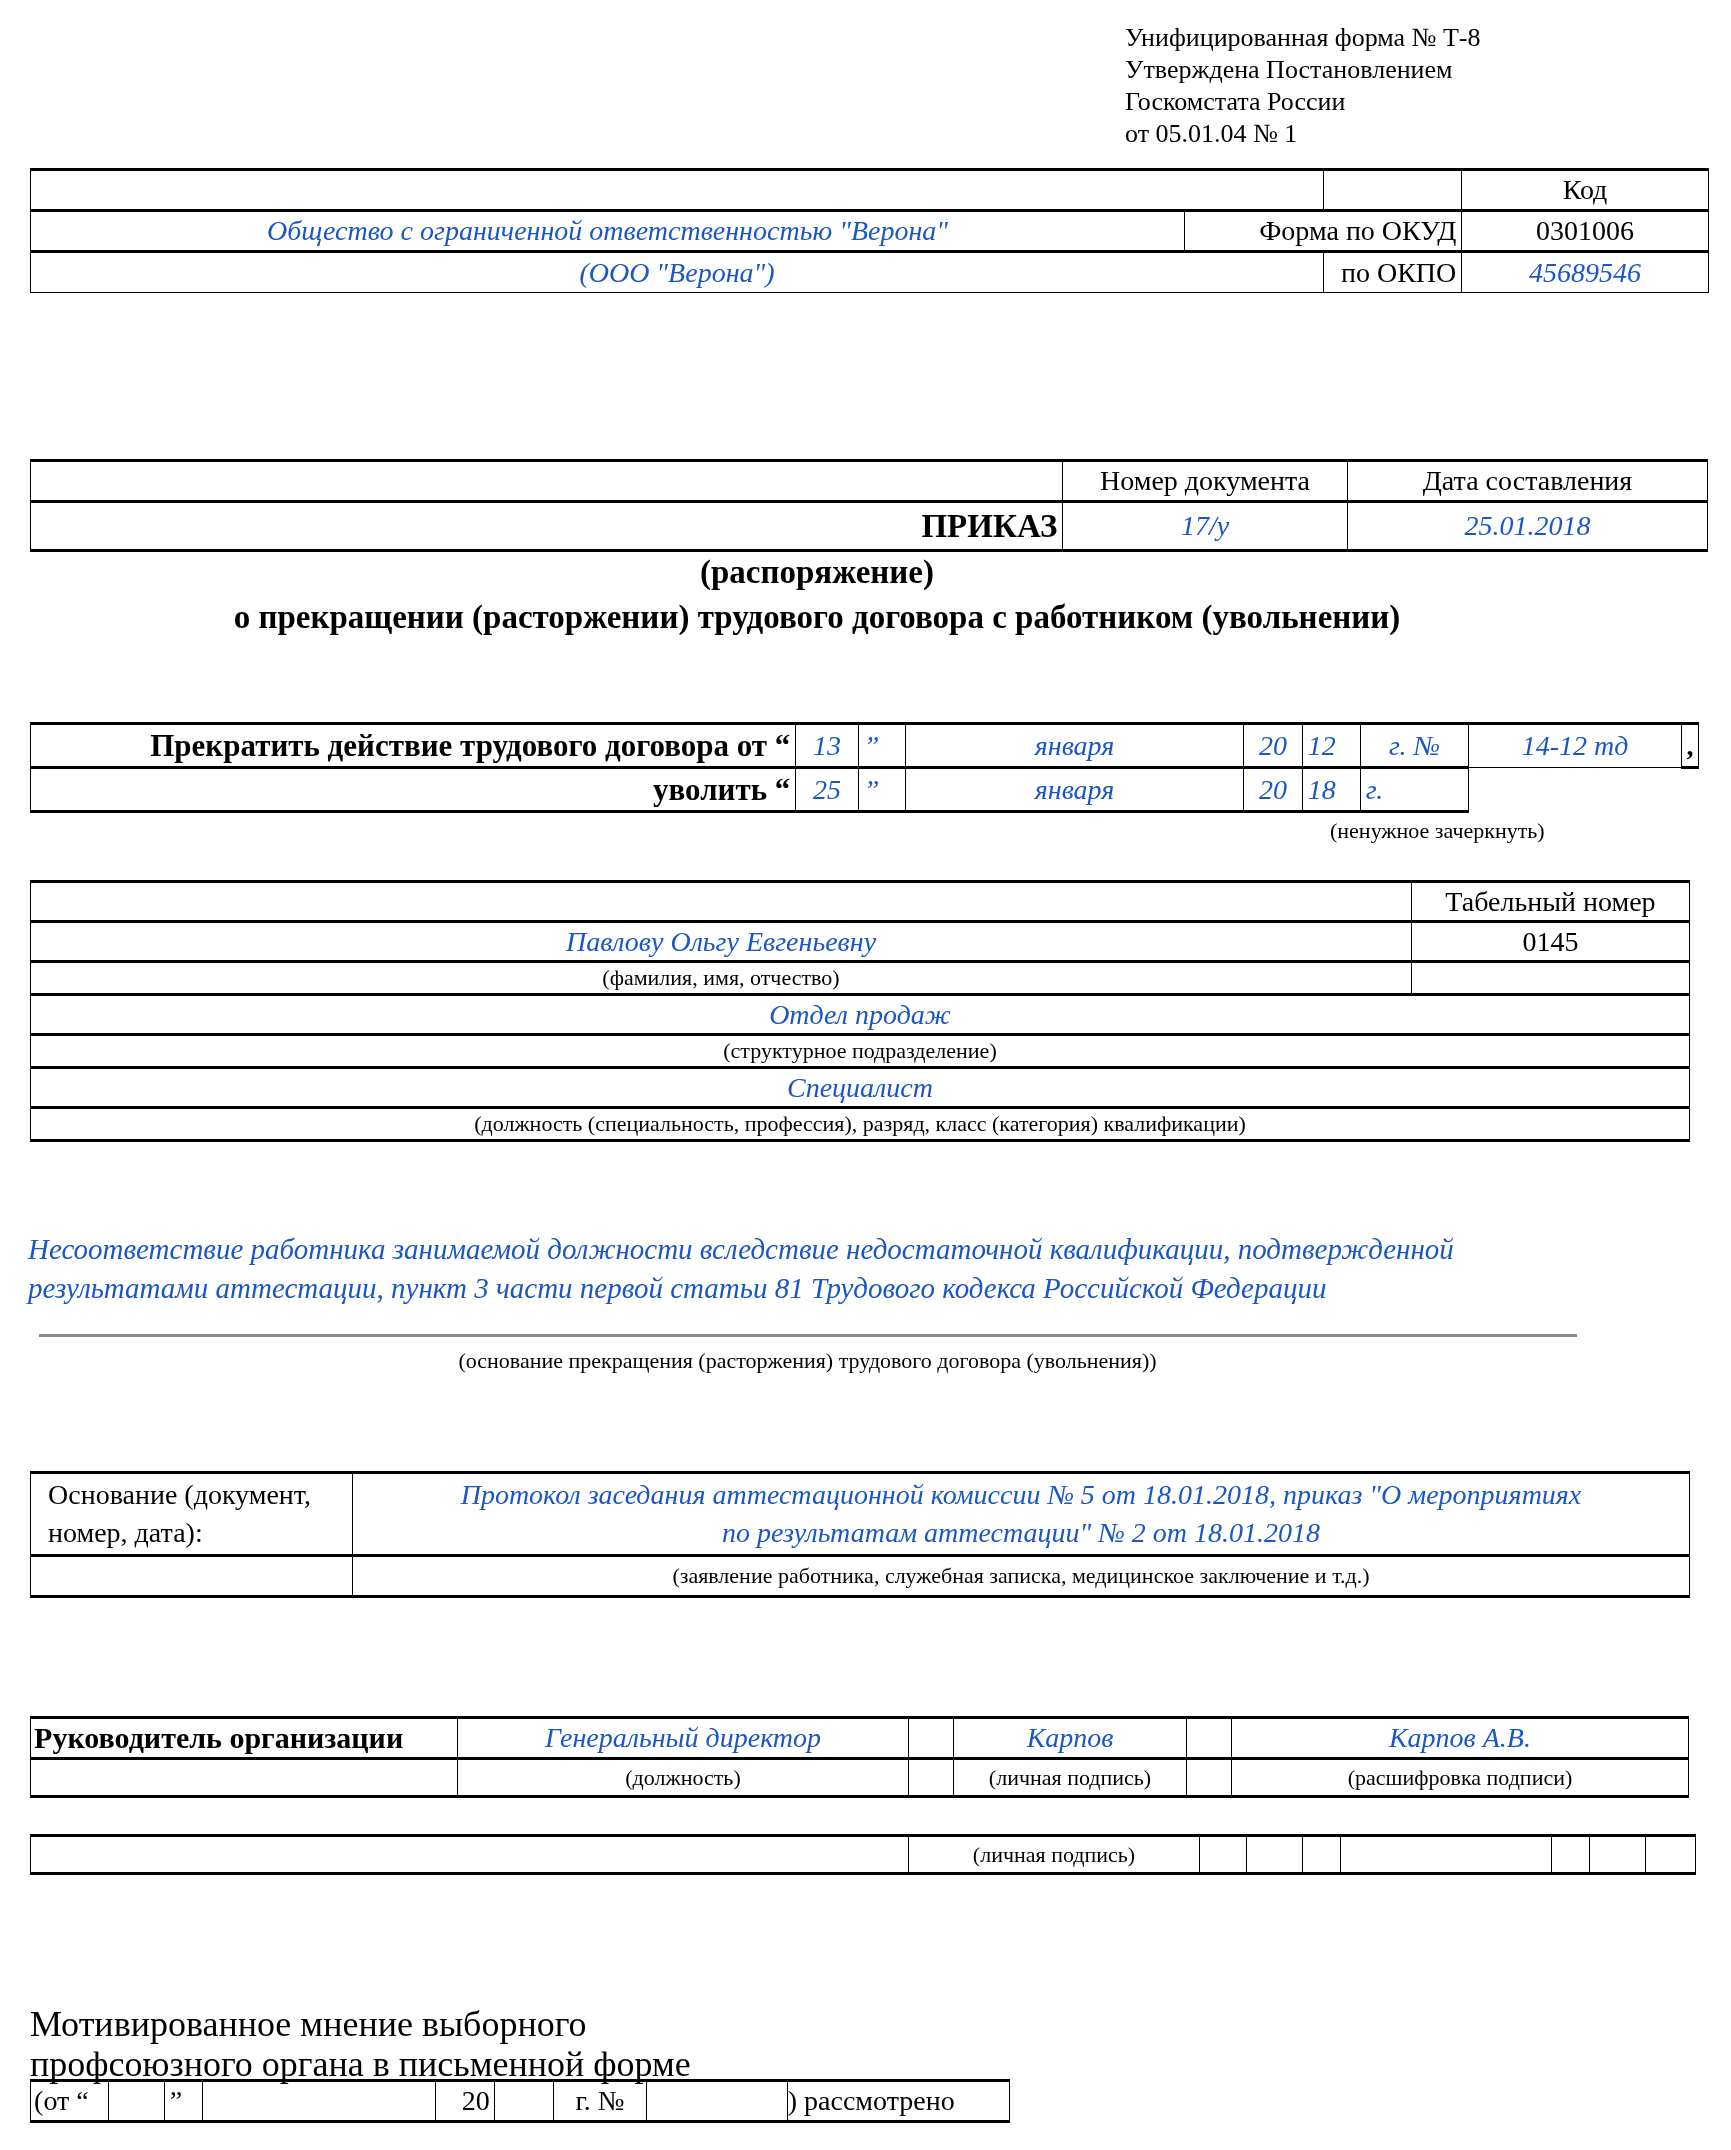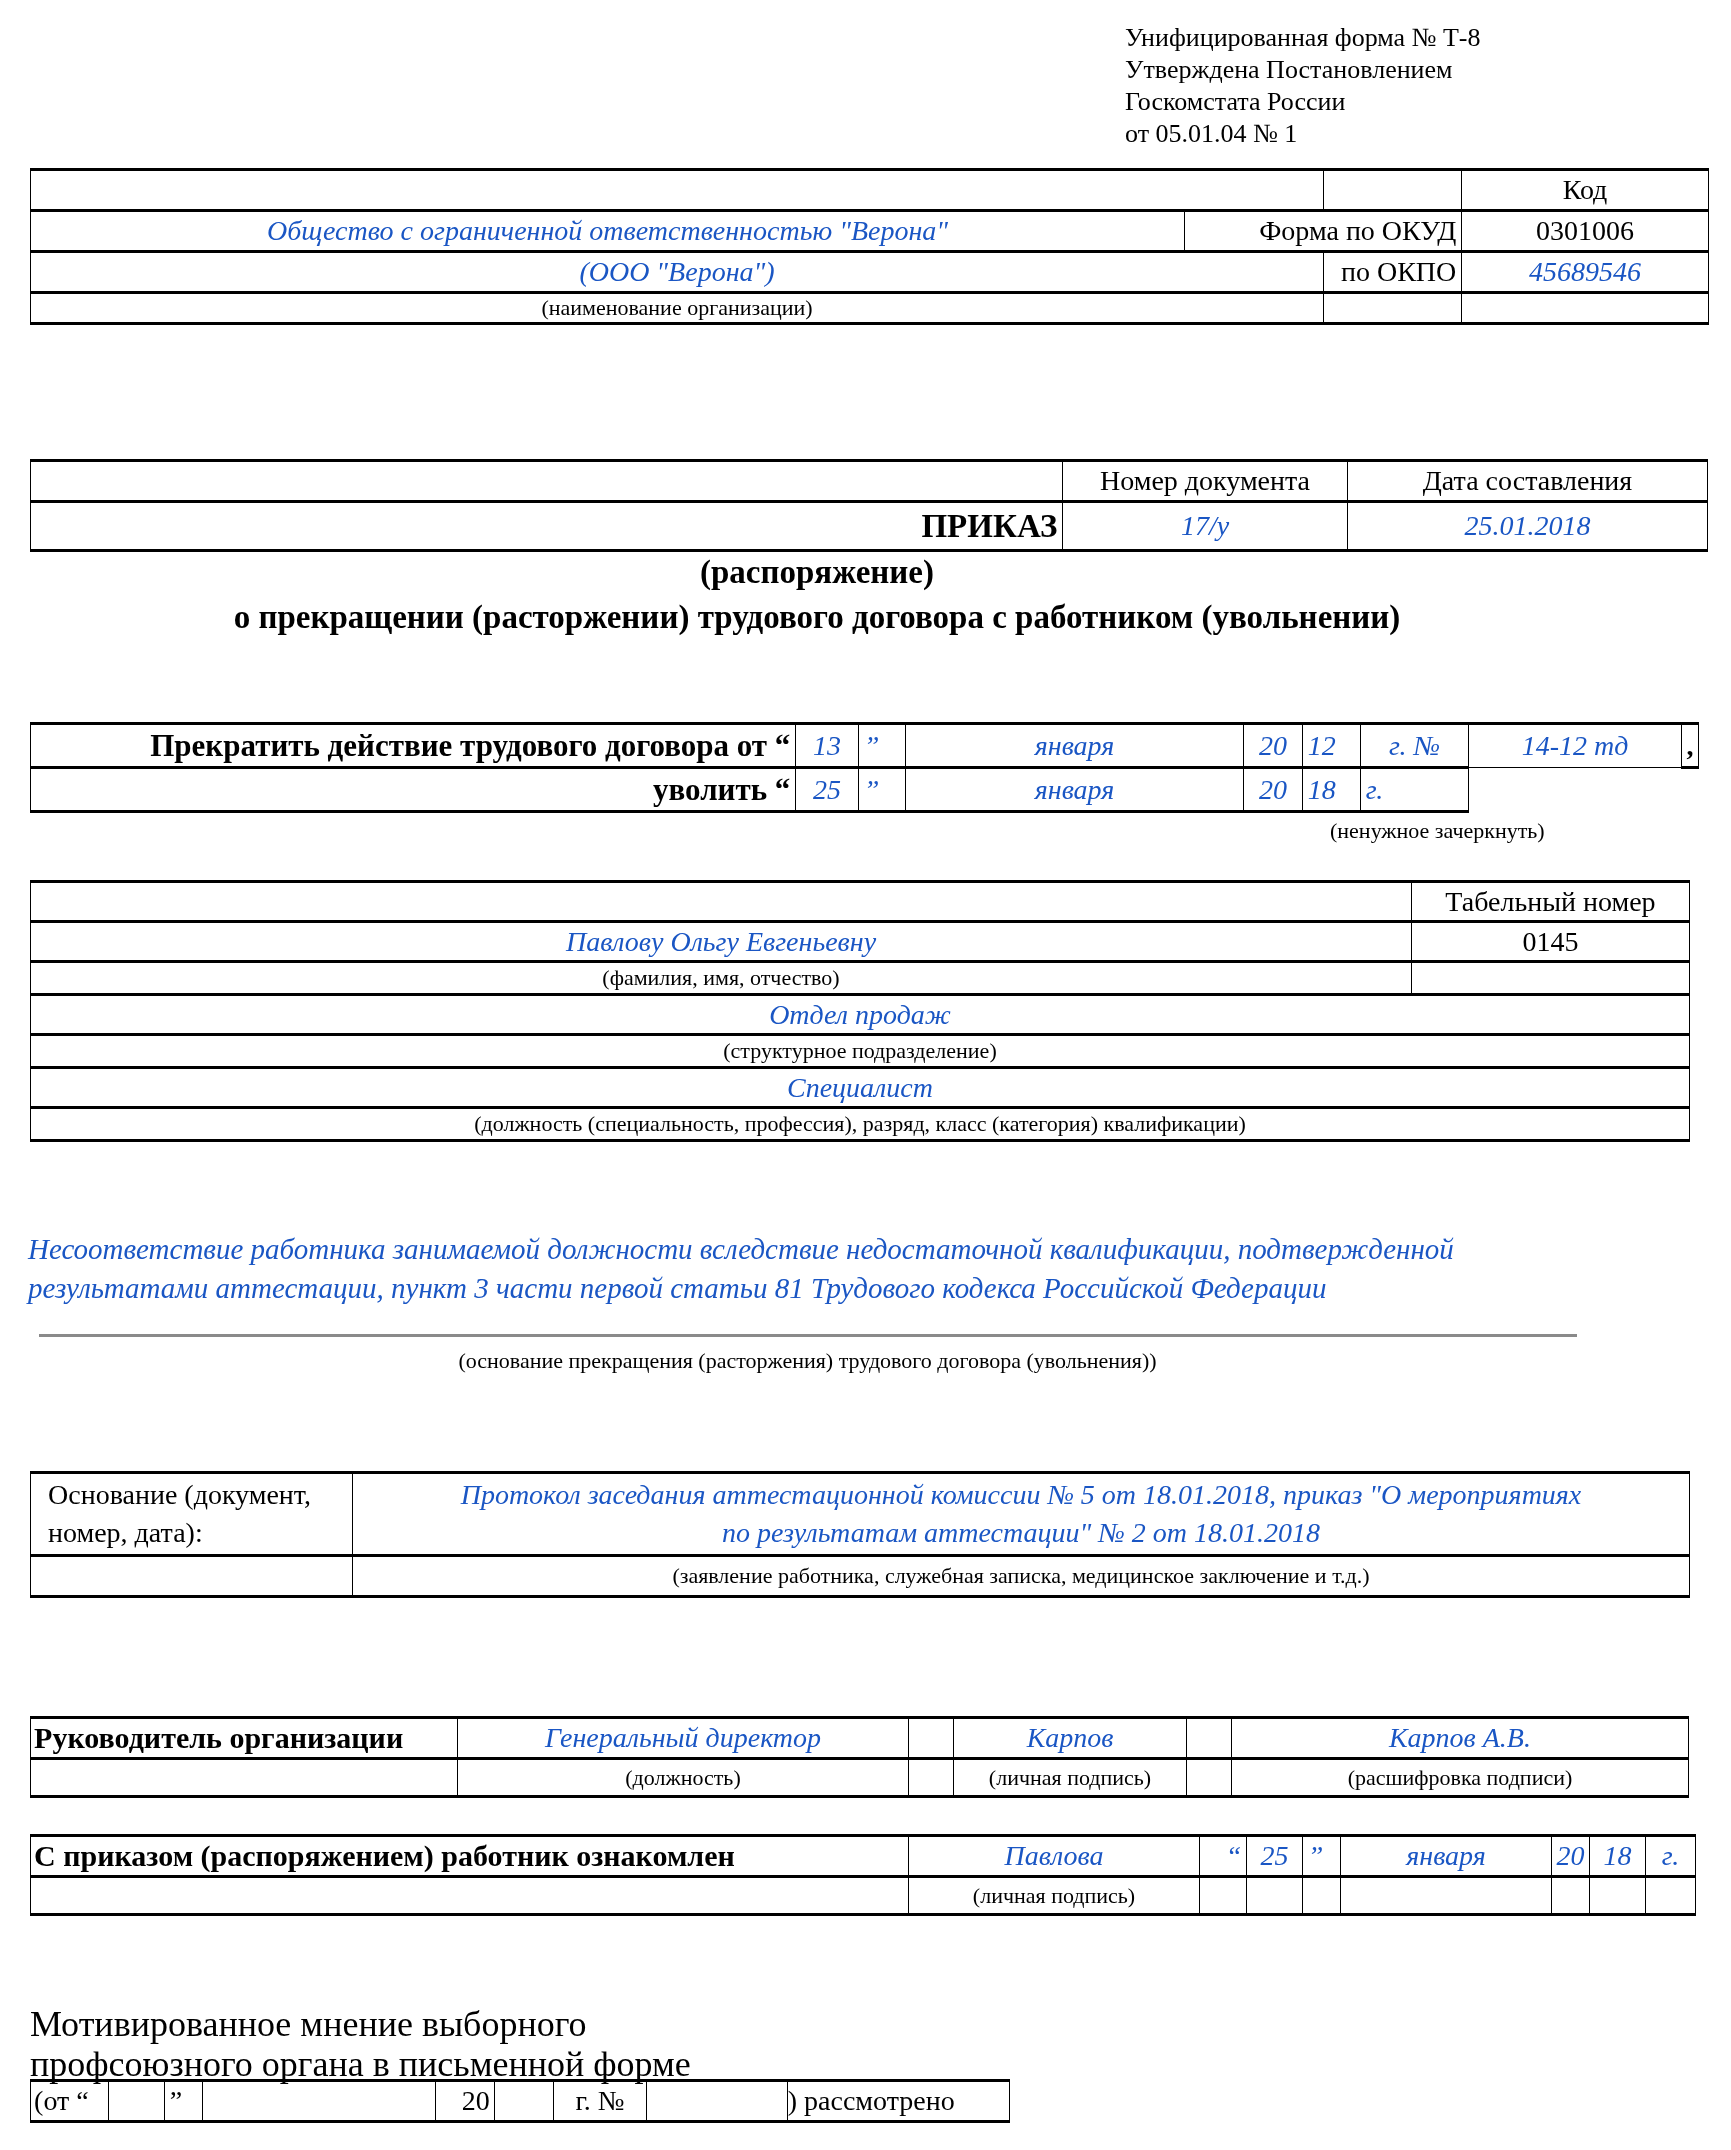--- a/index.html
+++ b/index.html
@@ -47,25 +47,20 @@
   <tr class="thick-top" style="height:41px">
     <td class="c blue">Общество с ограниченной ответственностью "Верона"</td>
     <td colspan="2" class="r">Форма по ОКУД</td>
     <td class="c">0301006</td>
   </tr>
   <tr class="thick-top" style="height:41px">
     <td colspan="2" class="c blue">(ООО "Верона")</td>
     <td class="r">по ОКПО</td>
     <td class="c blue">45689546</td>
   </tr>
-  <tr class="thick-top thick-bottom" style="height:31px">
-    <td colspan="2" class="cap">(наименование организации)</td>
-    <td></td>
-    <td></td>
-  </tr>
 </tbody>
   </table>
 
 <table class="frm" style="left:30px; top:459px; width:1676px;">
   <colgroup>
       <col style="width:1032px">
       <col style="width:285px">
       <col style="width:360px">
     </colgroup>
   <tbody>
@@ -222,31 +217,20 @@
       <col style="width:291px">
       <col style="width:47px">
       <col style="width:56px">
     <col style="width:38px">
       <col style="width:211px">
       <col style="width:38px">
       <col style="width:56px">
       <col style="width:50px">
   </colgroup>
   <tbody>
-      <tr class="thick-top" style="height:41px">
-    <td class="l bold" style="font-size:30px; padding-left:3.1px;">С приказом (распоряжением) работник ознакомлен</td>
-    <td class="c blue">Павлова</td>
-    <td class="r blue">“</td>
-    <td class="c blue">25</td>
-    <td class="l blue">”</td>
-    <td class="c blue">января</td>
-    <td class="c blue" style="padding:0;">20</td>
-    <td class="c blue">18</td>
-    <td class="c blue">г.</td>
-  </tr>
   <tr class="thick-top thick-bottom" style="height:38px">
     <td></td>
     <td class="cap">(личная подпись)</td>
     <td></td>
     <td></td>
     <td></td>
     <td></td>
     <td></td>
     <td></td>
     <td></td>

